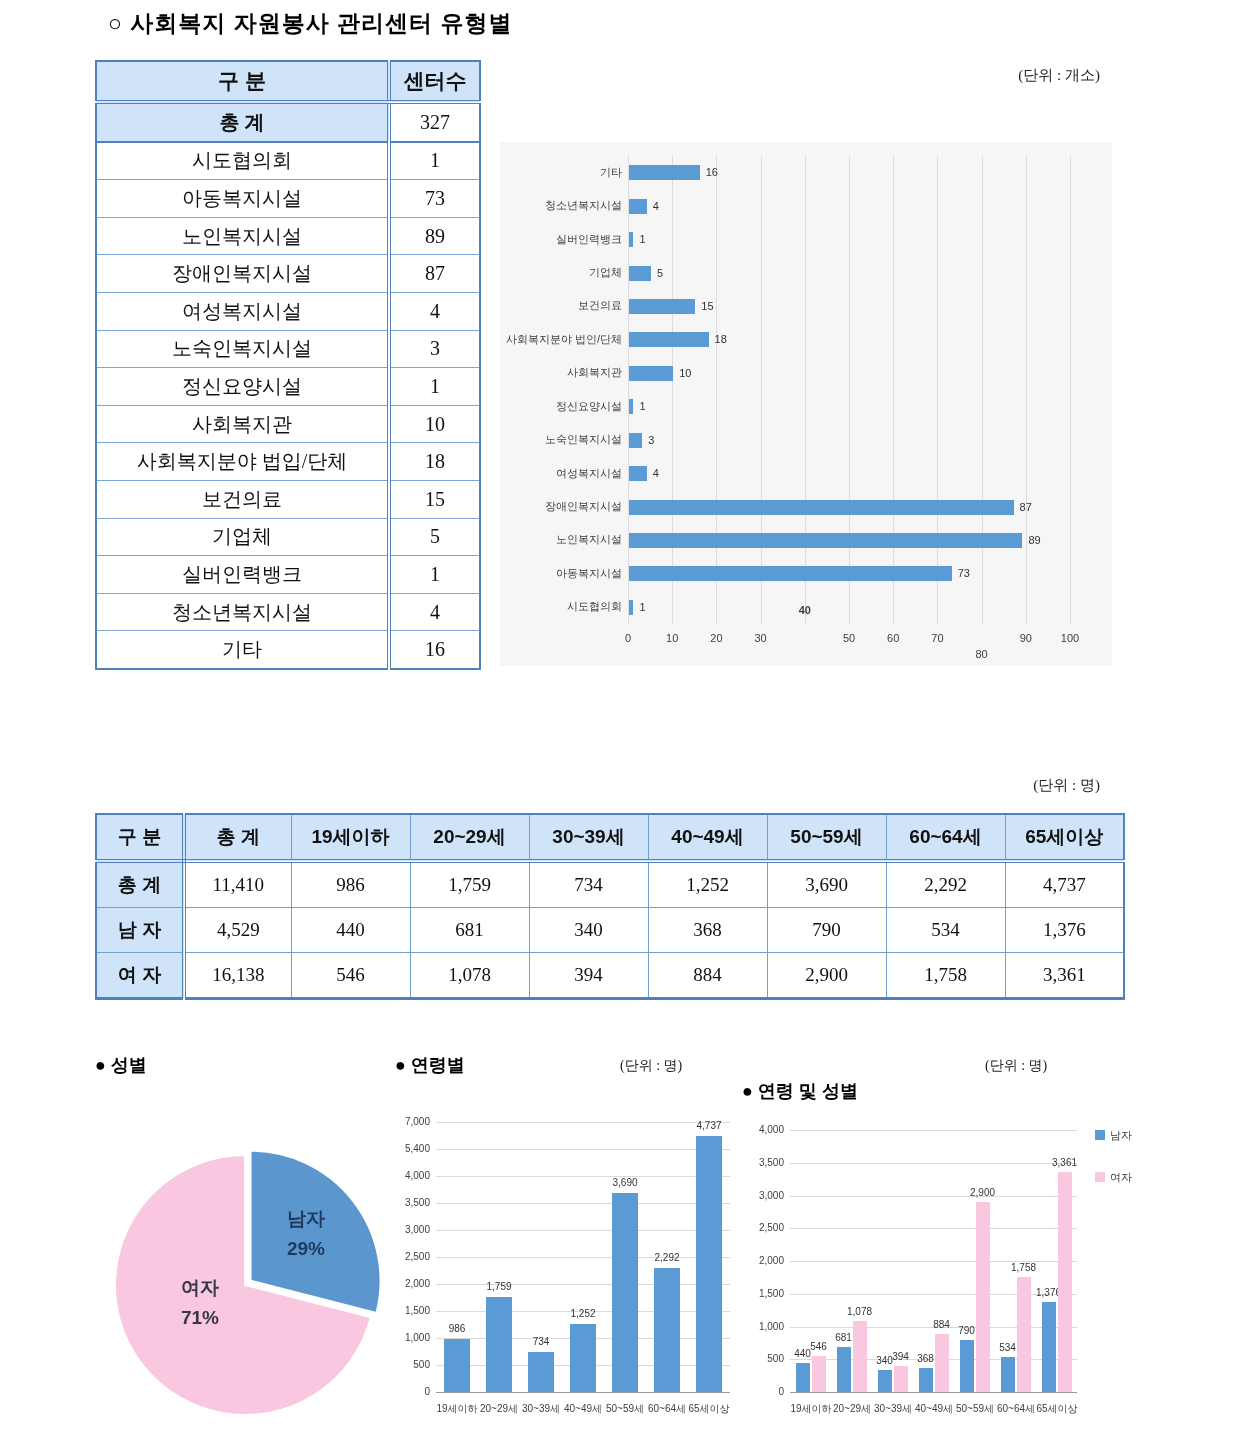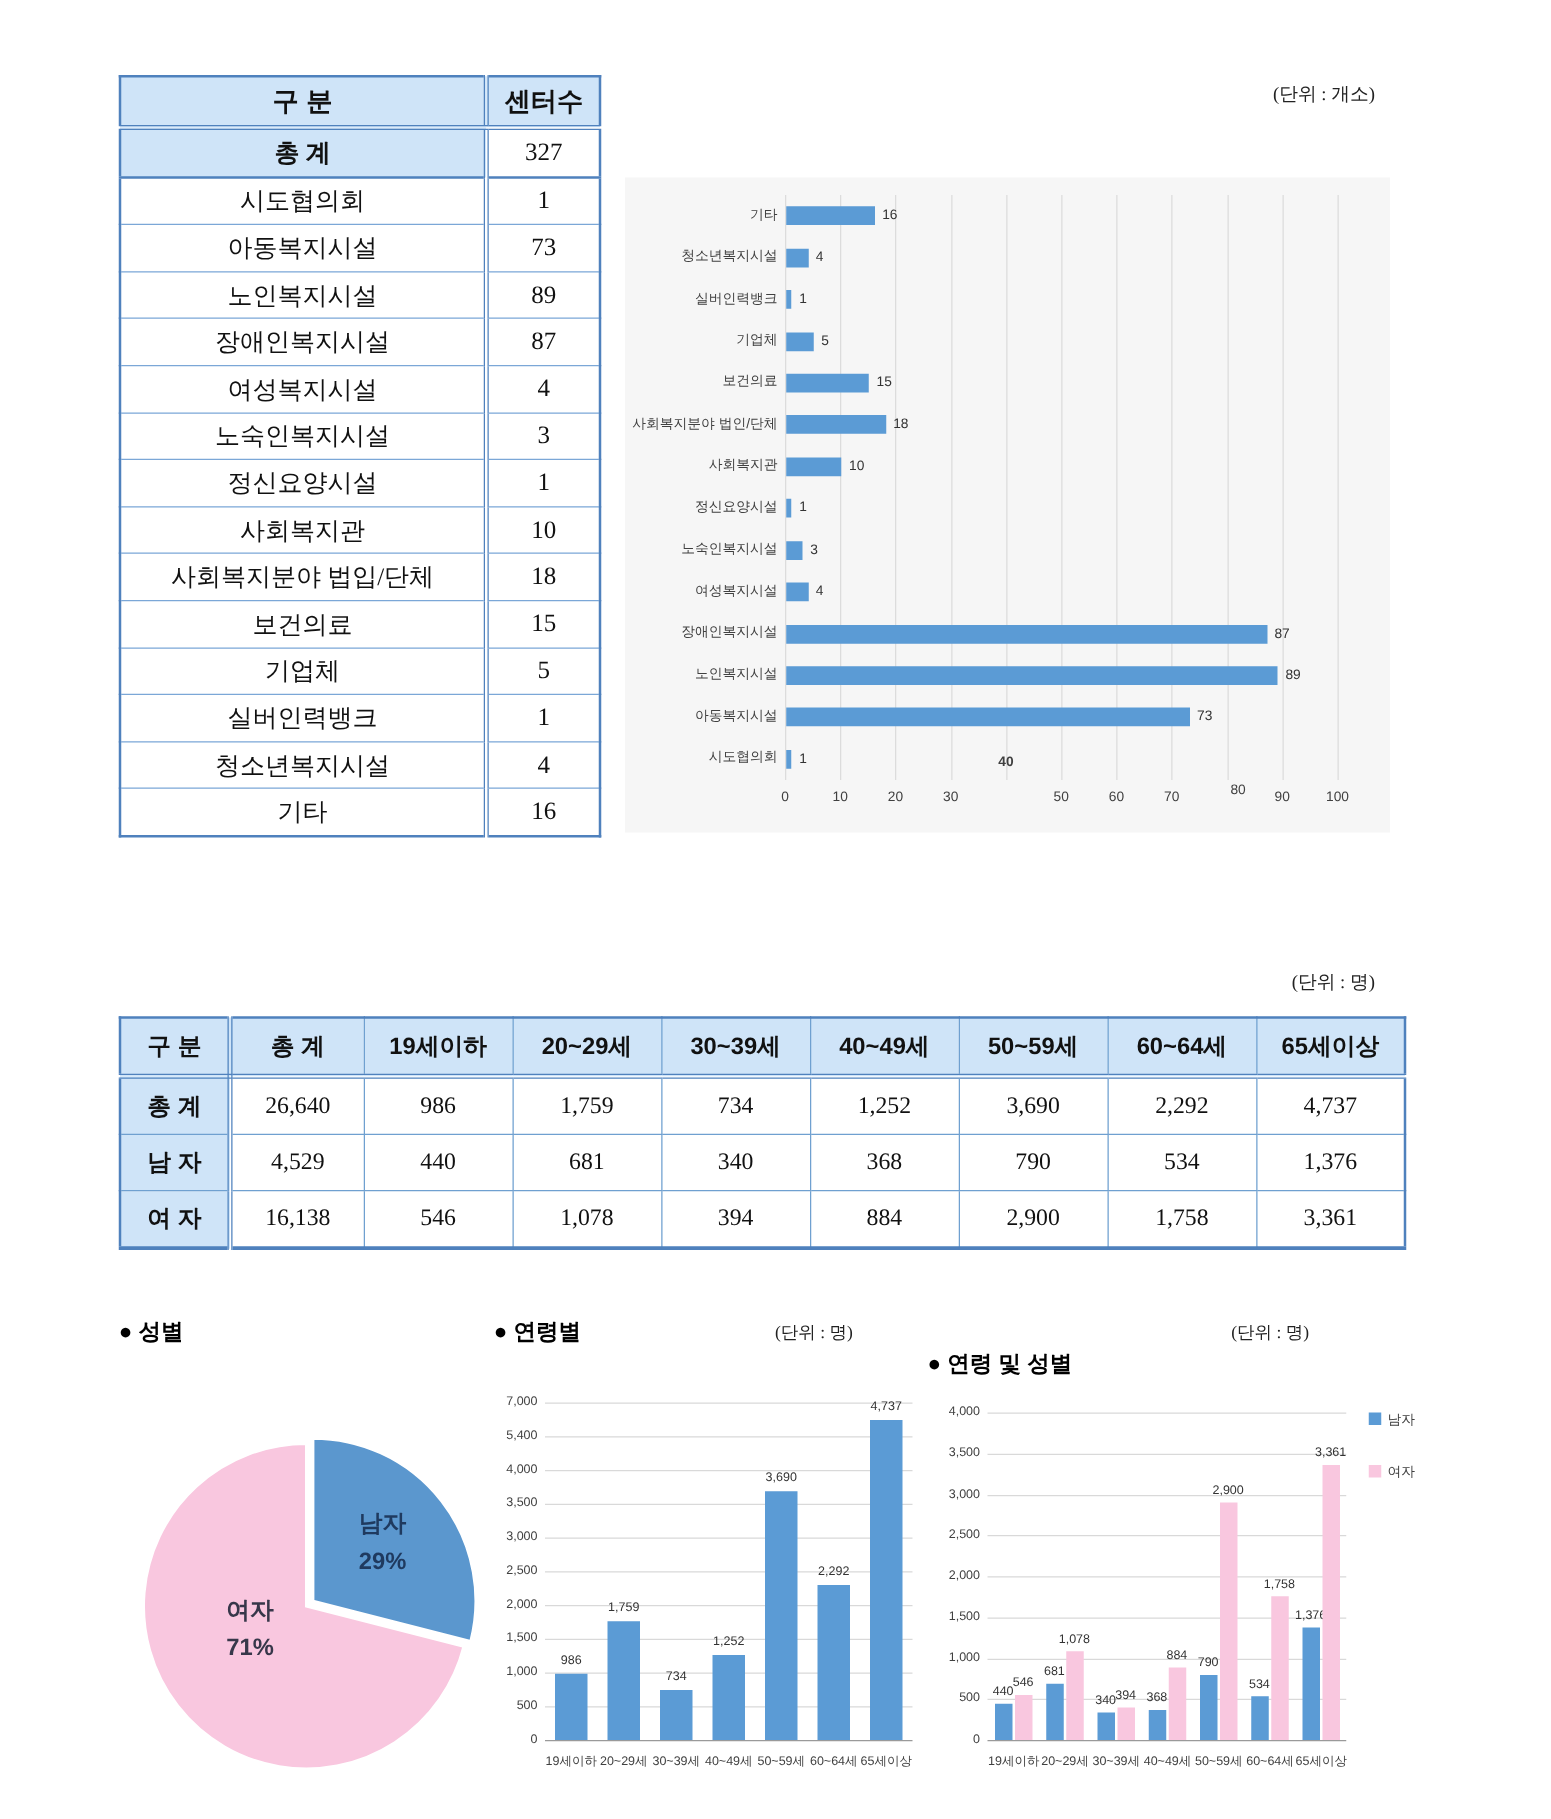--- a/index.html
+++ b/index.html
@@ -50,20 +50,21 @@
   .v-xlab{position:absolute;text-align:center;font-size:10px;color:#404040;white-space:nowrap;}
   .baseline{position:absolute;height:1px;background:#9a9a9a;}
   .legend-item{position:absolute;font-size:11px;color:#404040;}
   .legend-sq{display:inline-block;width:10px;height:10px;margin-right:5px;vertical-align:-1px;}
 </style>
 </head>
 <body>
 
 <div id="page">
 
+  <div class="title" style="left:108px;top:8px;">○ 사회복지 자원봉사 관리센터 유형별</div>
   <div class="unit" style="left:890px;top:66px;">(단위 : 개소)</div>
 
   <table id="table1">
     <thead>
       <tr>
         <th style="width:288px;">구    분</th>
         <th class="colcount">센터수</th>
       </tr>
     </thead>
     <tbody id="t1body">
@@ -141,21 +142,21 @@
       <div class="h-tick" style="left: 245.6px; top: 490px;">30</div>
       <div class="grid-v" style="left: 304.8px; top: 14px; height: 468px;"></div>
       <div class="h-tick" style="left: 289.8px; top: 462px; font-weight: bold;">40</div>
       <div class="grid-v" style="left: 349px; top: 14px; height: 468px;"></div>
       <div class="h-tick" style="left: 334px; top: 490px;">50</div>
       <div class="grid-v" style="left: 393.2px; top: 14px; height: 468px;"></div>
       <div class="h-tick" style="left: 378.2px; top: 490px;">60</div>
       <div class="grid-v" style="left: 437.4px; top: 14px; height: 468px;"></div>
       <div class="h-tick" style="left: 422.4px; top: 490px;">70</div>
       <div class="grid-v" style="left: 481.6px; top: 14px; height: 468px;"></div>
-      <div class="h-tick" style="left: 466.6px; top: 484px; text-align: right;">80</div>
+      <div class="h-tick" style="left: 466.6px; top: 506px;">80</div>
       <div class="grid-v" style="left: 525.8px; top: 14px; height: 468px;"></div>
       <div class="h-tick" style="left: 510.8px; top: 490px;">90</div>
       <div class="grid-v" style="left: 570px; top: 14px; height: 468px;"></div>
       <div class="h-tick" style="left: 555px; top: 490px;">100</div>
       <div class="h-cat" style="left: 0px; top: 22.7143px;">기타</div>
       <div class="h-bar" style="left: 129px; top: 23.2143px; width: 70.72px; height: 15px;"></div>
       <div class="h-val" style="left: 205.72px; top: 23.2143px;">16</div>
       <div class="h-cat" style="left: 0px; top: 56.1429px;">청소년복지시설</div>
       <div class="h-bar" style="left: 129px; top: 56.6429px; width: 17.68px; height: 15px;"></div>
       <div class="h-val" style="left: 152.68px; top: 56.6429px;">4</div>
@@ -214,21 +215,21 @@
           <th>30~39세</th>
           <th>40~49세</th>
           <th>50~59세</th>
           <th>60~64세</th>
           <th>65세이상</th>
         </tr>
       </thead>
     <tbody id="t2body">
         <tr>
           <td class="rowlabel">총 계</td>
-          <td>26,640</td>
+          <td>11,410</td>
           <td>986</td>
           <td>1,759</td>
           <td>734</td>
           <td>1,252</td>
           <td>3,690</td>
           <td>2,292</td>
           <td>4,737</td>
         </tr>
         <tr>
           <td class="rowlabel">남 자</td>

